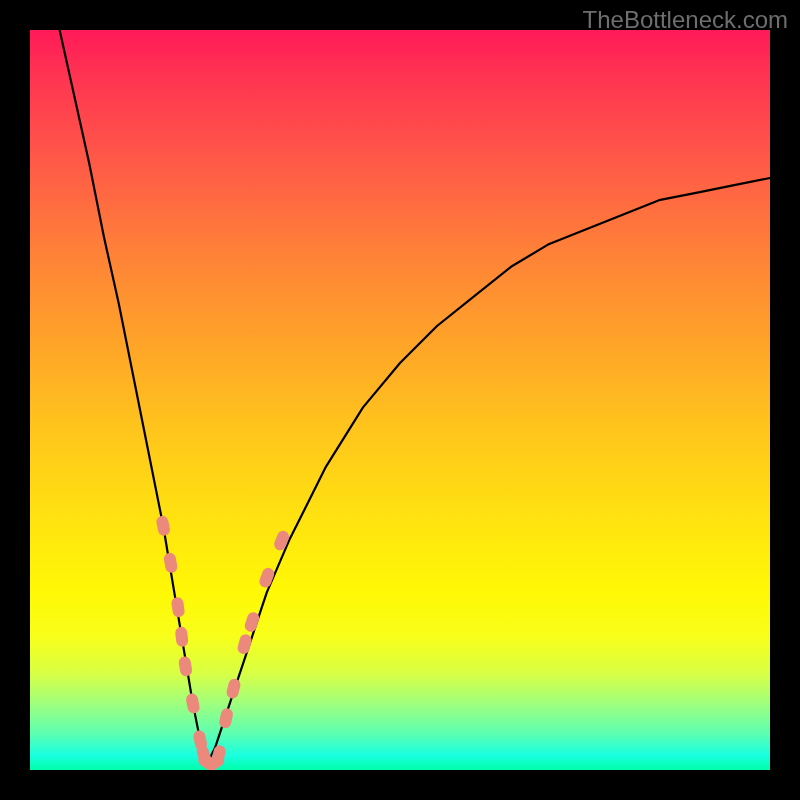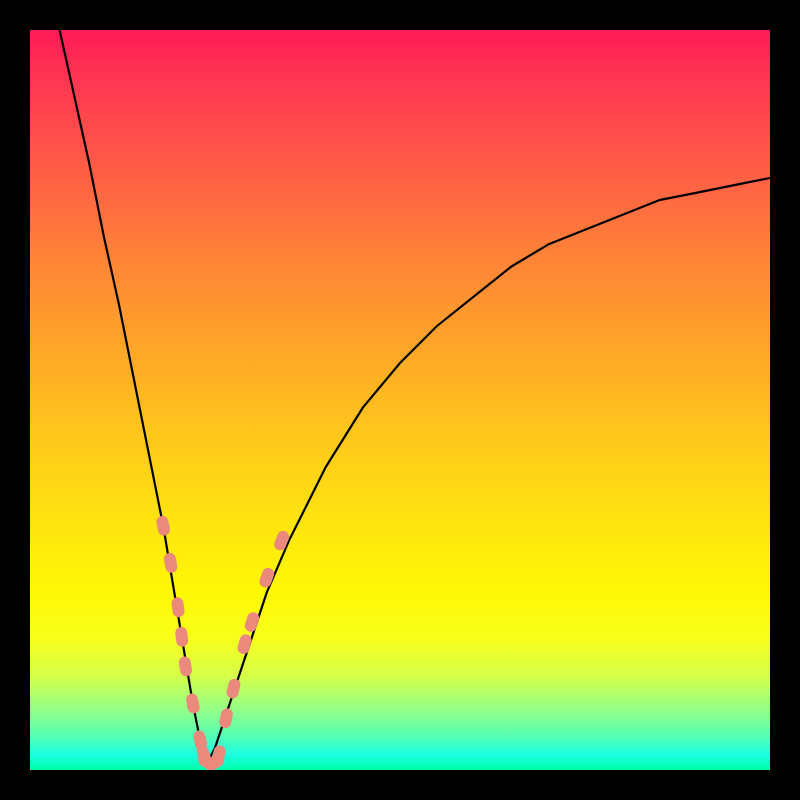--- a/index.html
+++ b/index.html
@@ -71,20 +71,21 @@
 
   .marker {
     fill: #eb8a7c;
     stroke: none;
   }
 </style>
 </head>
 <body>
 
 <div class="frame">
+  <div class="watermark">TheBottleneck.com</div>
 
   <div class="plot-area">
     <div class="gradient-bg"></div>
 
     <svg class="curves" viewBox="0 0 740 740" preserveAspectRatio="none">
       <g id="curve-group">
           <path d="M29.6 0.0 L44.4 66.6 L59.2 133.2 L74.0 207.2 L88.8 273.8 L103.6 347.8 L118.4 421.8 L133.2 495.8 L148.0 584.6 L155.4 629.0 L162.8 673.4 L170.2 710.4 L177.6 732.6 " fill="none" stroke="#000000" stroke-width="2.2" stroke-linecap="round" stroke-linejoin="round"></path>
           <path d="M177.6 732.6 L185.0 717.8 L192.4 695.6 L207.2 651.2 L222.0 606.8 L236.8 562.4 L259.0 510.6 L296.0 436.6 L333.0 377.4 L370.0 333.0 L407.0 296.0 L444.0 266.4 L481.0 236.8 L518.0 214.6 L555.0 199.8 L592.0 185.0 L629.0 170.2 L666.0 162.8 L703.0 155.4 L740.0 148.0 " fill="none" stroke="#000000" stroke-width="2.2" stroke-linecap="round" stroke-linejoin="round"></path>
         </g>
       <g id="marker-group">

